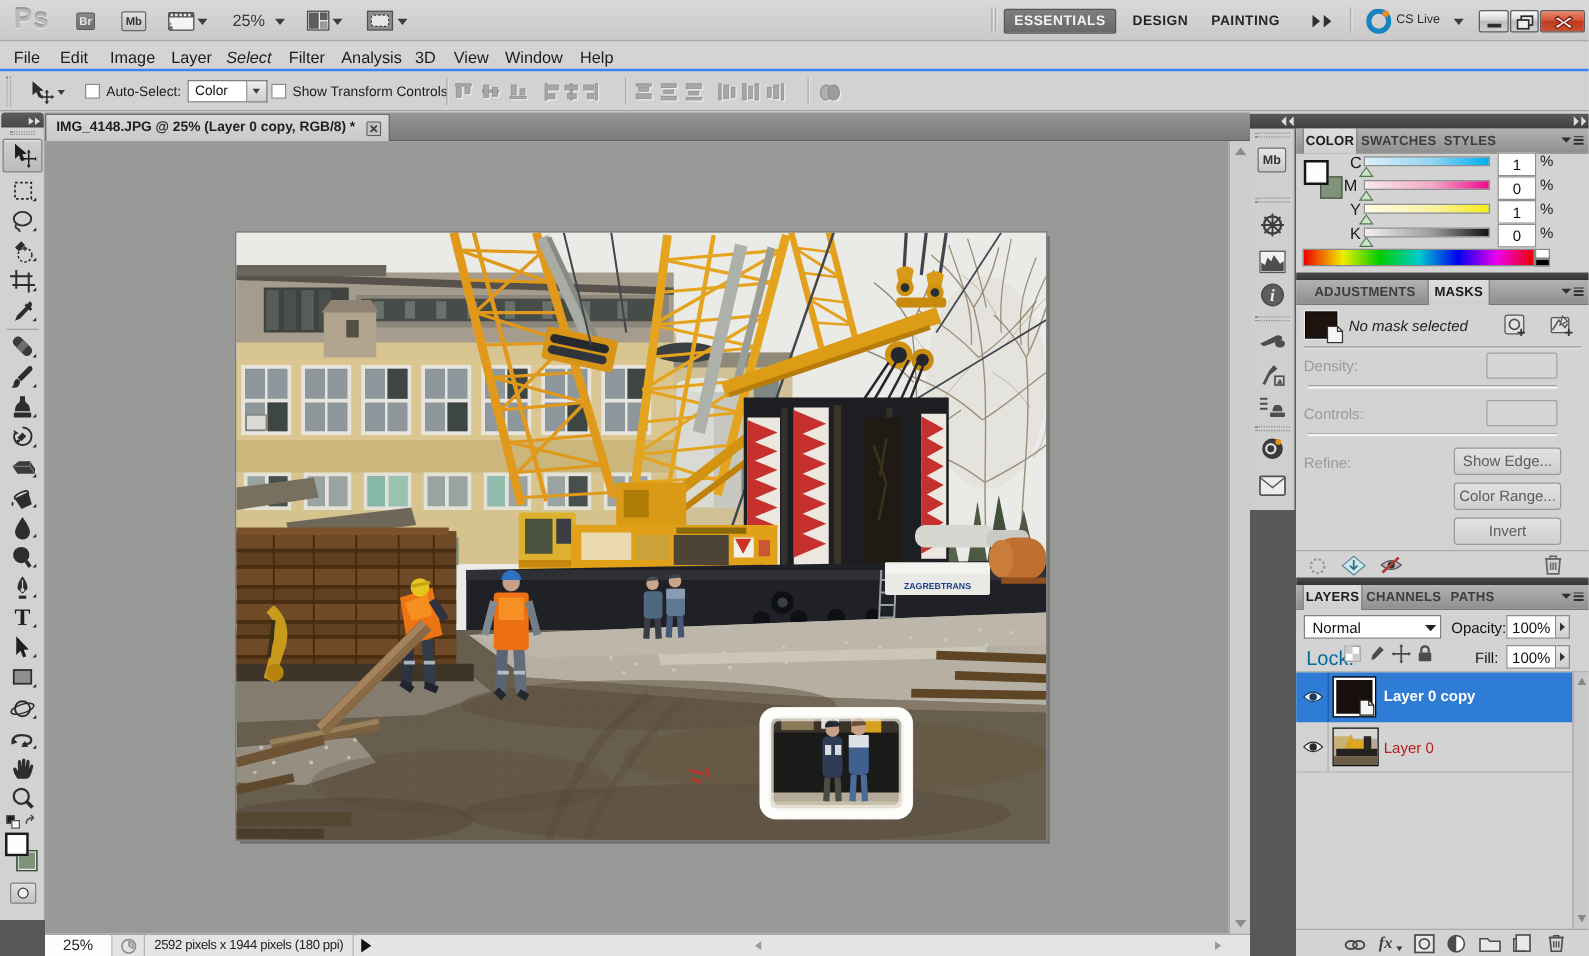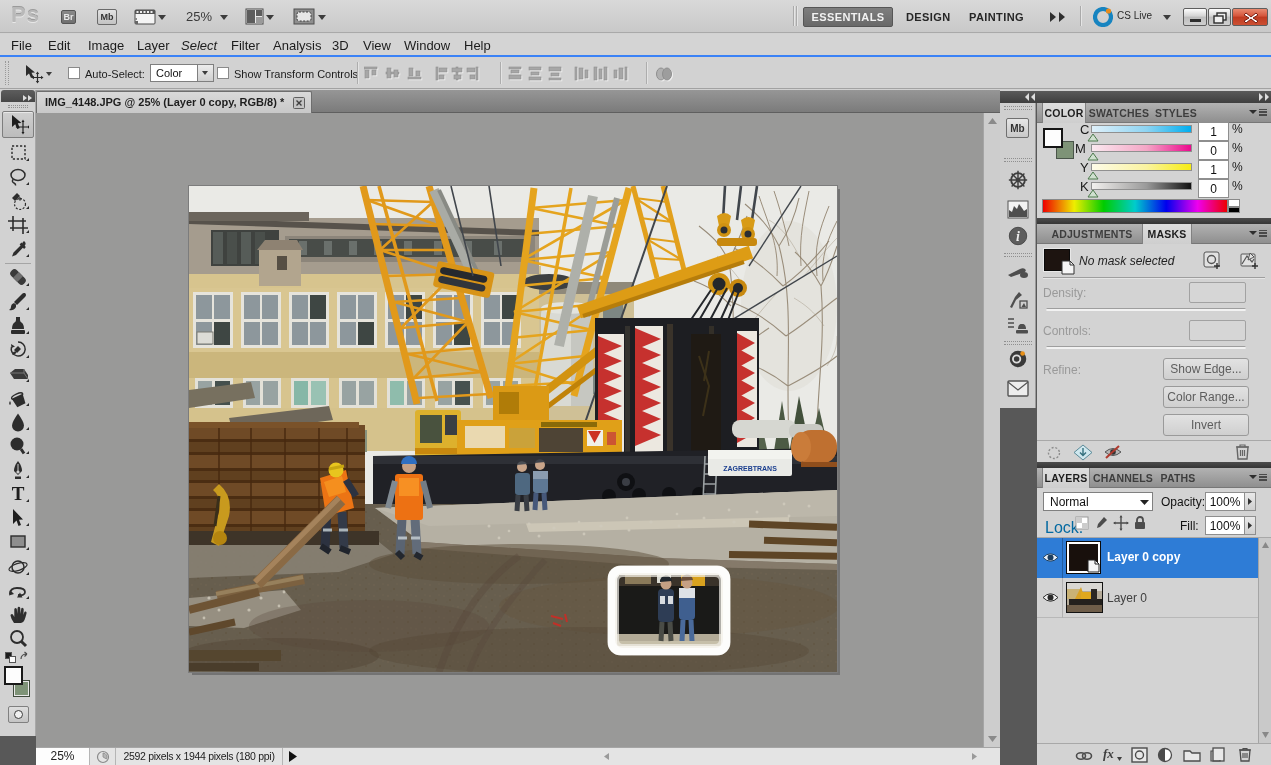--- a/index.html
+++ b/index.html
@@ -1213,21 +1213,21 @@
           <rect x="0" y="0" width="35" height="29" fill="#b5ab99"></rect>
           <rect x="0" y="0" width="35" height="8" fill="#d9d7d2"></rect>
           <rect x="0" y="6" width="14" height="10" fill="#c9b275"></rect>
           <path d="M8 16 L14 4 L18 16 Z" fill="#d8a225"></path>
           <rect x="14" y="9" width="16" height="8" fill="#e0a81e"></rect>
           <rect x="2" y="16" width="33" height="6" fill="#23201d"></rect>
           <rect x="0" y="22" width="35" height="7" fill="#6e5d49"></rect>
           <rect x="24" y="6" width="6" height="11" fill="#2b2724"></rect>
         </svg>
         <div class="abs" style="left:30px;top:5px;width:35px;height:29px;outline:1px solid #111;"></div>
-        <div class="abs" style="left:70px;top:13px;font-size:12px;color:#404040;">Layer 0</div>
+        <div class="abs" style="left:70px;top:13px;font-size:12px;color:#b91c1c;">Layer 0</div>
       </div>
 
       <div class="abs" style="left:221px;top:50px;width:13px;height:205px;background:#c9c9c9;border-left:1px solid #a5a5a5;">
         <svg class="abs" style="left:2px;top:3px" width="9" height="8">
             <path d="M4.5 1 L8 7 L1 7 Z" fill="#888"></path>
           </svg>
         <svg class="abs" style="left:2px;top:193px" width="9" height="8">
             <path d="M4.5 7 L8 1 L1 1 Z" fill="#888"></path>
           </svg>
       </div>

